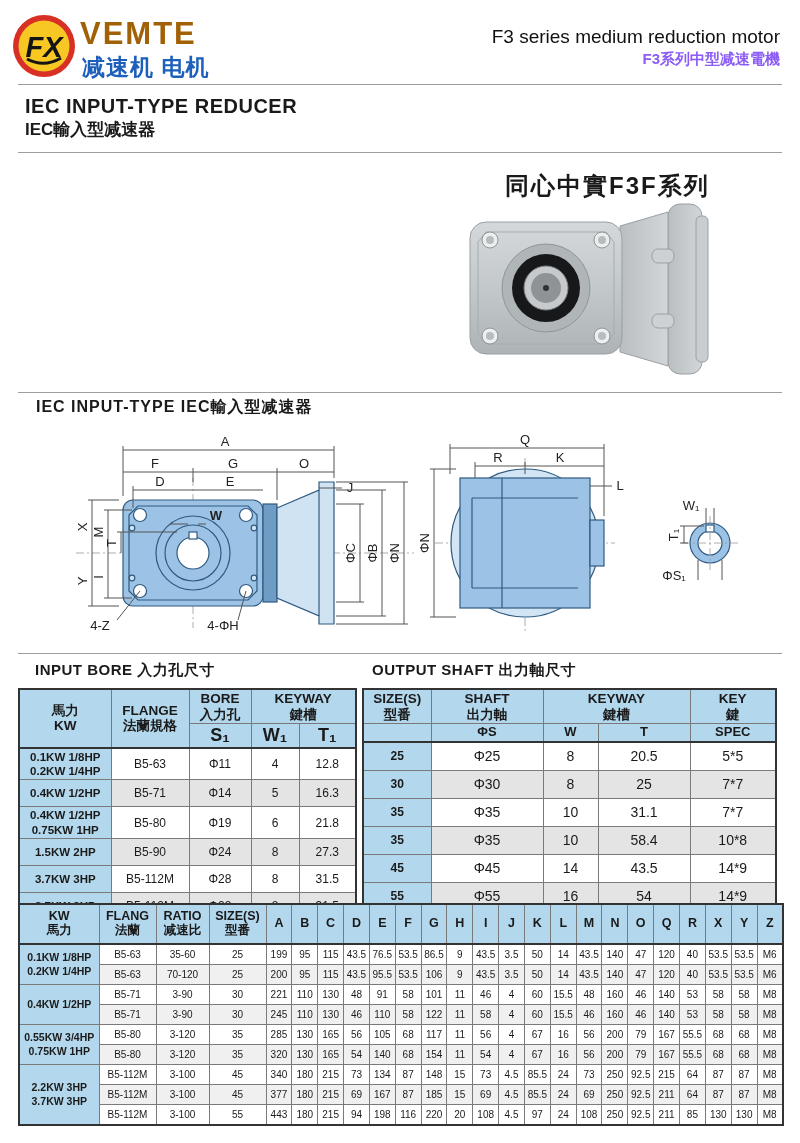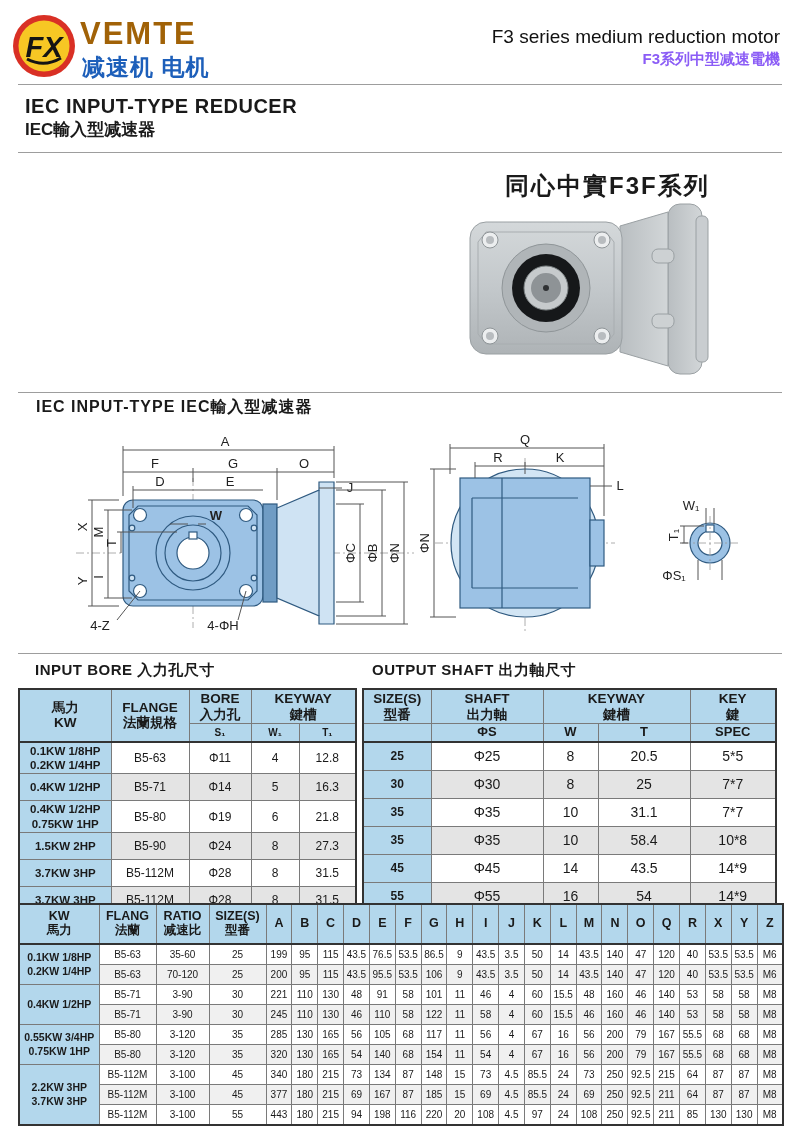--- a/index.html
+++ b/index.html
@@ -23,21 +23,21 @@
   table{border-collapse:collapse;table-layout:fixed;width:100%;border:2px solid #333;}
   th,td{border:1px solid #7a7a7a;text-align:center;vertical-align:middle;padding:1px 1px;overflow:hidden;}
   thead th{background:#b3d7ec;font-weight:bold;}
   thead{border-bottom:2px solid #333;}
   .col-power{background:#b3d7ec;font-weight:bold;}
   tr.stripe td{background:#e4e4e4;}
   tr.stripe td.col-power{background:#b3d7ec;}
 
   #input-bore-wrap{left:18px;top:688px;width:337px;}
   #input-bore th{font-size:13.5px;line-height:1.15;}
-  #input-bore .sub{font-size:10px;}
+  #input-bore .sub{font-size:18px;}
   #input-bore td{font-size:12px;height:24px;}
   #input-bore td.col-power{font-size:11.5px;line-height:1.25;}
   #input-bore thead tr:first-child{height:34px;}
   #input-bore thead tr:last-child{height:18px;}
 
   #output-shaft-wrap{left:362px;top:688px;width:413px;}
   #output-shaft th{font-size:13.5px;line-height:1.15;}
   #output-shaft .sub{font-size:13px;}
   #output-shaft td{font-size:14px;height:25px;}
   #output-shaft td.col-power{font-size:12px;}

